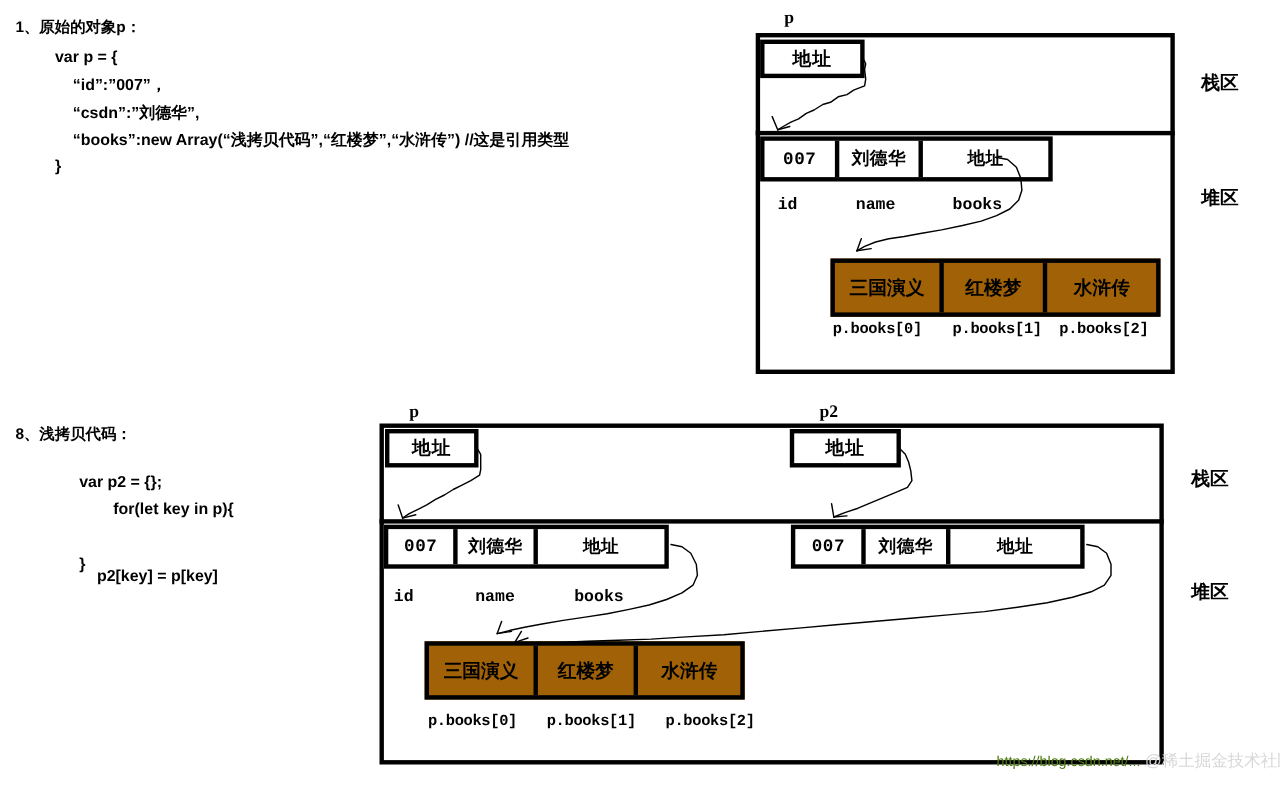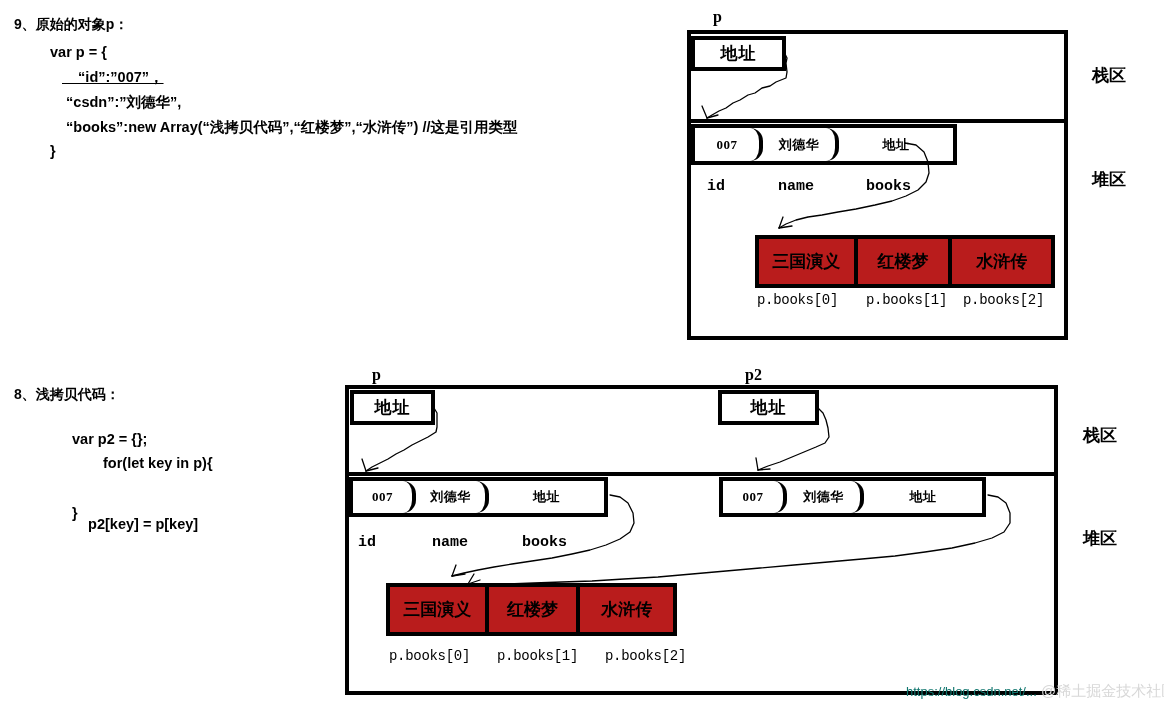--- a/index.html
+++ b/index.html
@@ -53,21 +53,21 @@
     font-size: 17px;
     letter-spacing: 1px;
   }
   .cell.cn { font-family: "Liberation Serif", serif; font-size: 17px; }
 
   
   .arr-group {
     position: absolute;
     border: 4px solid #000;
     box-sizing: border-box;
-    background: #b91c1c;
+    background: #a16207;
     display: flex;
   }
   .arr-group > .arr-cell {
     border-right: 4px solid #000;
     box-sizing: border-box;
     display: flex;
     align-items: center;
     justify-content: center;
     font-family: "Liberation Serif", serif;
     font-weight: bold;
@@ -81,45 +81,44 @@
     box-sizing: border-box;
     background: #fff;
     display: flex;
   }
   .row-group > .row-cell {
     border-right: 4px solid #000;
     box-sizing: border-box;
     display: flex;
     align-items: center;
     justify-content: center;
-    font-family: Liberation Serif, serif;
-    font-weight: bold;
-    font-size: 13px;
+    font-family: Liberation Mono, monospace;
+    font-weight: bold;
+    font-size: 16px;
     letter-spacing: 0.5px;
-    border-radius: 13px;
   }
   .row-group > .row-cell:last-child { border-right: none; }
 
   
   .var-label {
     position: absolute;
     font-family: "Liberation Serif", serif;
     font-weight: bold;
     font-size: 16px;
   }
   .field-label {
     position: absolute;
     font-family: "Liberation Mono", monospace;
     font-weight: bold;
     font-size: 15px;
   }
   .idx-label {
     position: absolute;
     font-family: "Liberation Mono", monospace;
-    font-weight: normal;
+    font-weight: bold;
     font-size: 14px;
     letter-spacing: -0.3px;
   }
   .region-label {
     position: absolute;
     font-family: "Liberation Serif", serif;
     font-weight: bold;
     font-size: 17px;
   }
 
@@ -130,29 +129,29 @@
     pointer-events: none;
   }
 
   .watermark {
     position: absolute;
     font-family: "Liberation Sans", sans-serif;
     font-size: 15px;
     color: #d8d8d8;
     white-space: nowrap;
   }
-  .watermark .wm-url { color: #0f766e; font-size: 13px; }
+  .watermark .wm-url { color: #4d7c0f; font-size: 13px; }
 </style>
 </head>
 <body>
 
-<div class="abs code-title" style="left:14px; top:16px;">9、原始的对象p：</div>
+<div class="abs code-title" style="left:14px; top:16px;">1、原始的对象p：</div>
 
 <div class="abs code-line" style="left:50px; top:44px;">var p = {</div>
-<div class="abs code-line" style="left:62px; top:68px;text-decoration:underline;">    “id”:”007”，</div>
+<div class="abs code-line" style="left:50px; top:68px;">    “id”:”007”，</div>
 <div class="abs code-line" style="left:50px; top:93px;">    “csdn”:”刘德华”,</div>
 <div class="abs code-line" style="left:50px; top:118px;">    “books”:new Array(“浅拷贝代码”,“红楼梦”,“水浒传”) //这是引用类型</div>
 <div class="abs code-line" style="left:50px; top:143px;">}</div>
 
 <div class="abs code-title" style="left:14px; top:386px;">8、浅拷贝代码：</div>
 
 <div class="abs code-line" style="left:72px; top:431px;">var p2 = {};</div>
 <div class="abs code-line" style="left:72px; top:455px;margin-left:31px;">for(let key in p){</div>
 <div class="abs code-line" style="left:72px; top:480px;margin-top:36px;">    p2[key] = p[key]</div>
 <div class="abs code-line" style="left:72px; top:505px;">}</div>

